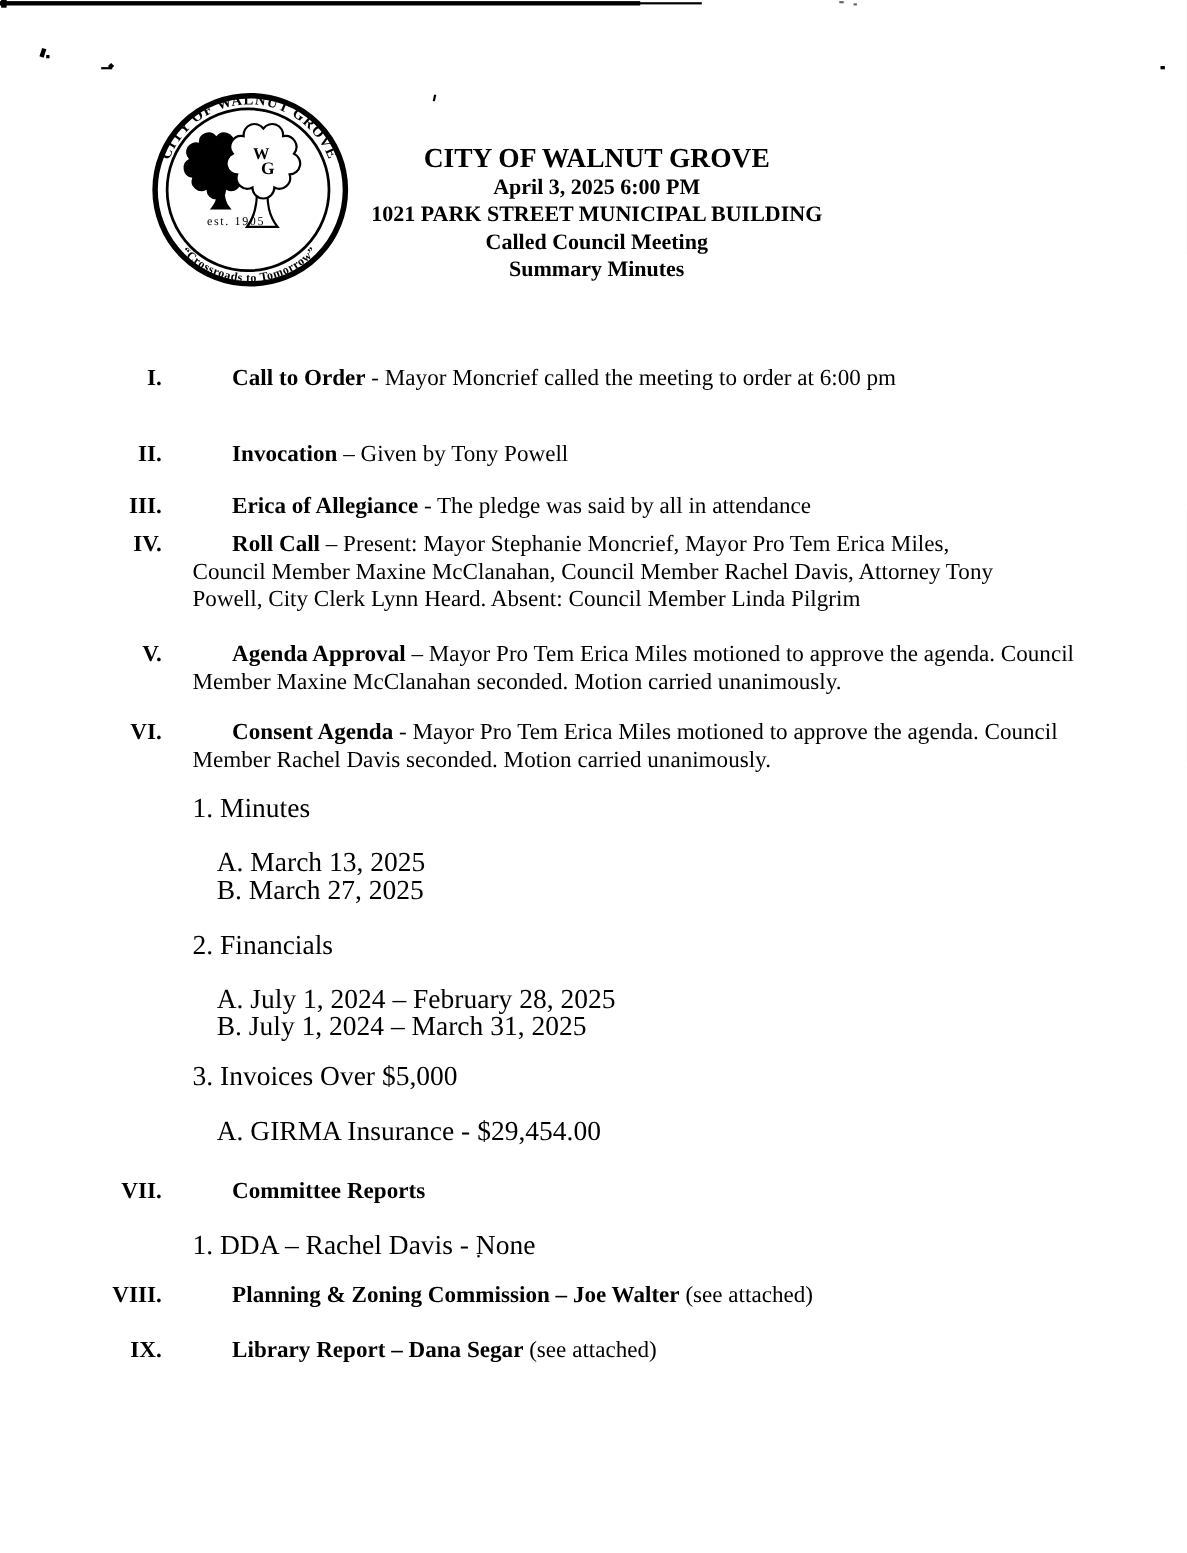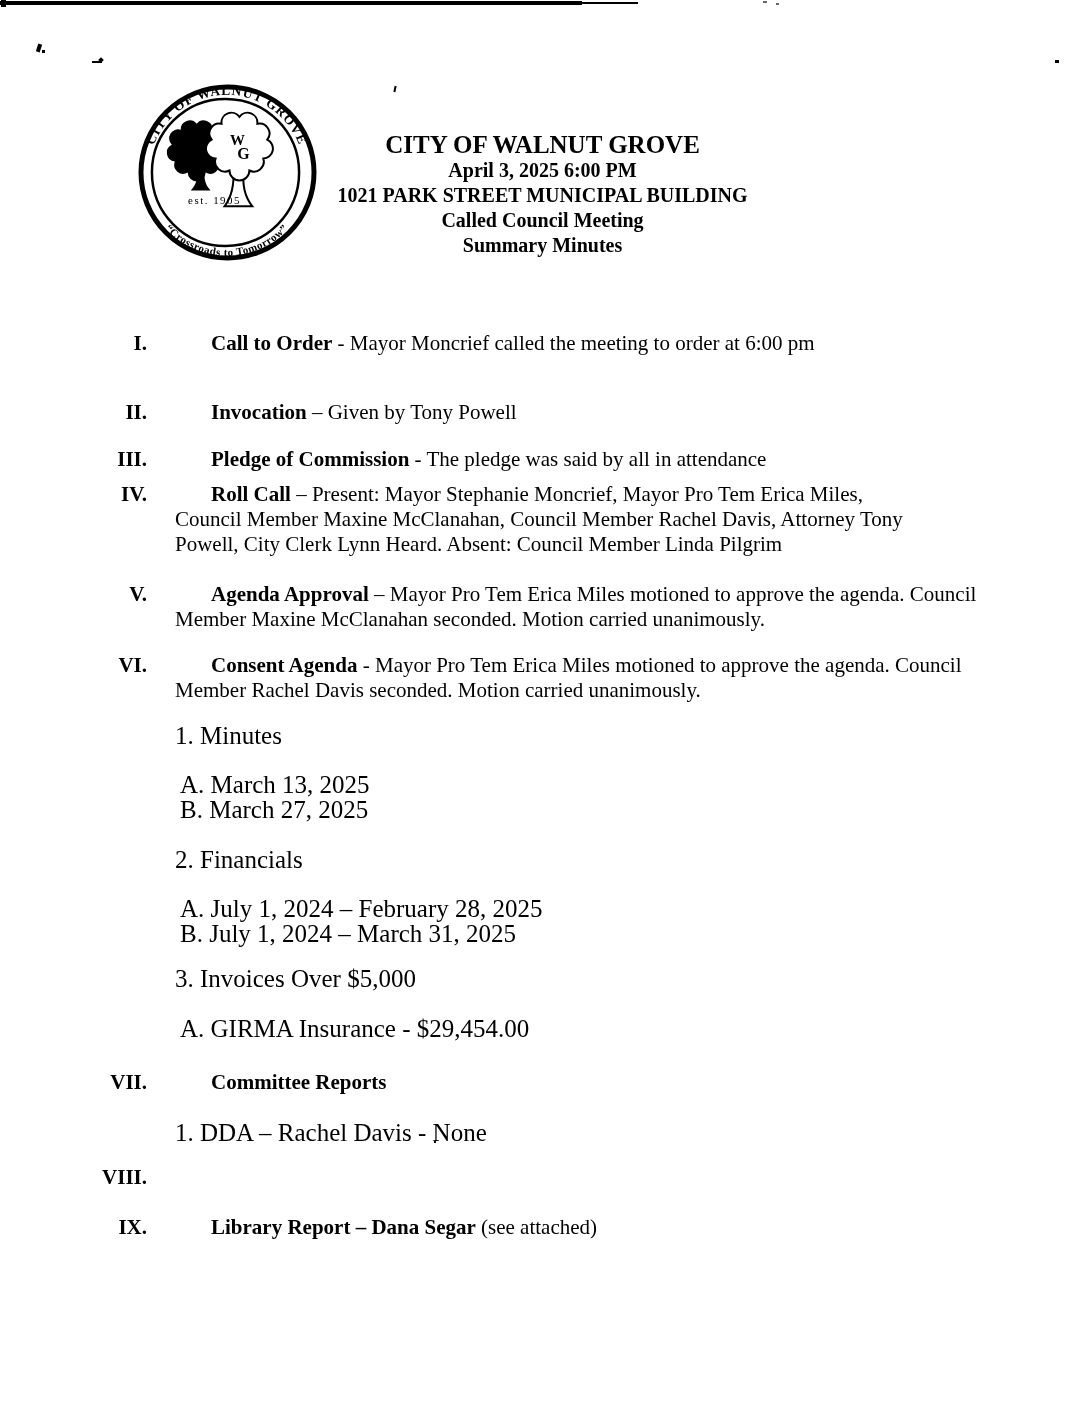--- a/index.html
+++ b/index.html
@@ -31,21 +31,21 @@
   .head{position:absolute;left:300px;top:131px;width:485px;text-align:center;font-weight:bold;}
   .head .t1{font-size:25px;line-height:27px;}
   .head .t2{font-size:20px;line-height:25px;}
   
   .row{position:absolute;left:0;display:flex;font-size:21px;line-height:25px;}
   .num{flex:none;width:147px;text-align:right;font-weight:bold;}
   .txt{margin-left:28px;width:860px;white-space:pre-line;}
   .txt b{font-weight:bold;margin-left:36px;}
   .sub{position:absolute;font-size:25px;line-height:25px;white-space:pre-line;width:820px;}
   .lv2{left:175px;}
-  .lv3{left:180px;}
+  .lv3{left:197px;}
 </style>
 </head>
 <body>
 
 <div class="page">
 
   <div class="art bar-main"></div>
   <div class="art bar-thin"></div>
   <div class="art bar-tick"></div>
   <div class="art dot-a1"></div>
@@ -95,21 +95,21 @@
     <span class="txt"><b>Call to Order</b><span> - </span><span>Mayor Moncrief called the meeting to order at 6:00 pm</span></span>
   </div>
 
   <div class="row" style="top:400px">
     <span class="num">II.</span>
     <span class="txt"><b>Invocation</b><span> – </span><span>Given by Tony Powell</span></span>
   </div>
 
   <div class="row" style="top:447px">
     <span class="num">III.</span>
-    <span class="txt"><b>Pledge of Commission</b><span> - </span><span>The pledge was said by all in attendance</span></span>
+    <span class="txt"><b>Erica of Allegiance</b><span> - </span><span>The pledge was said by all in attendance</span></span>
   </div>
 
   <div class="row" style="top:482px">
     <span class="num">IV.</span>
     <span class="txt"><b>Roll Call</b><span> – </span><span>Present: Mayor Stephanie Moncrief, Mayor Pro Tem Erica Miles,
 Council Member Maxine McClanahan, Council Member Rachel Davis, Attorney Tony
 Powell, City Clerk Lynn Heard. Absent: Council Member Linda Pilgrim</span></span>
   </div>
 
   <div class="row" style="top:582px">
@@ -137,20 +137,21 @@
 
   <div class="row" style="top:1070px">
     <span class="num">VII.</span>
     <span class="txt"><b>Committee Reports</b></span>
   </div>
 
   <div class="sub lv2" style="top:1120px">1. DDA – Rachel Davis - None</div>
 
   <div class="row" style="top:1165px">
     <span class="num">VIII.</span>
+    <span class="txt"><b>Planning &amp; Zoning Commission – Joe Walter</b><span> (see attached)</span></span>
   </div>
 
   <div class="row" style="top:1215px">
     <span class="num">IX.</span>
     <span class="txt"><b>Library Report – Dana Segar</b><span> (see attached)</span></span>
   </div>
 
 </div>
 
 </body></html>

